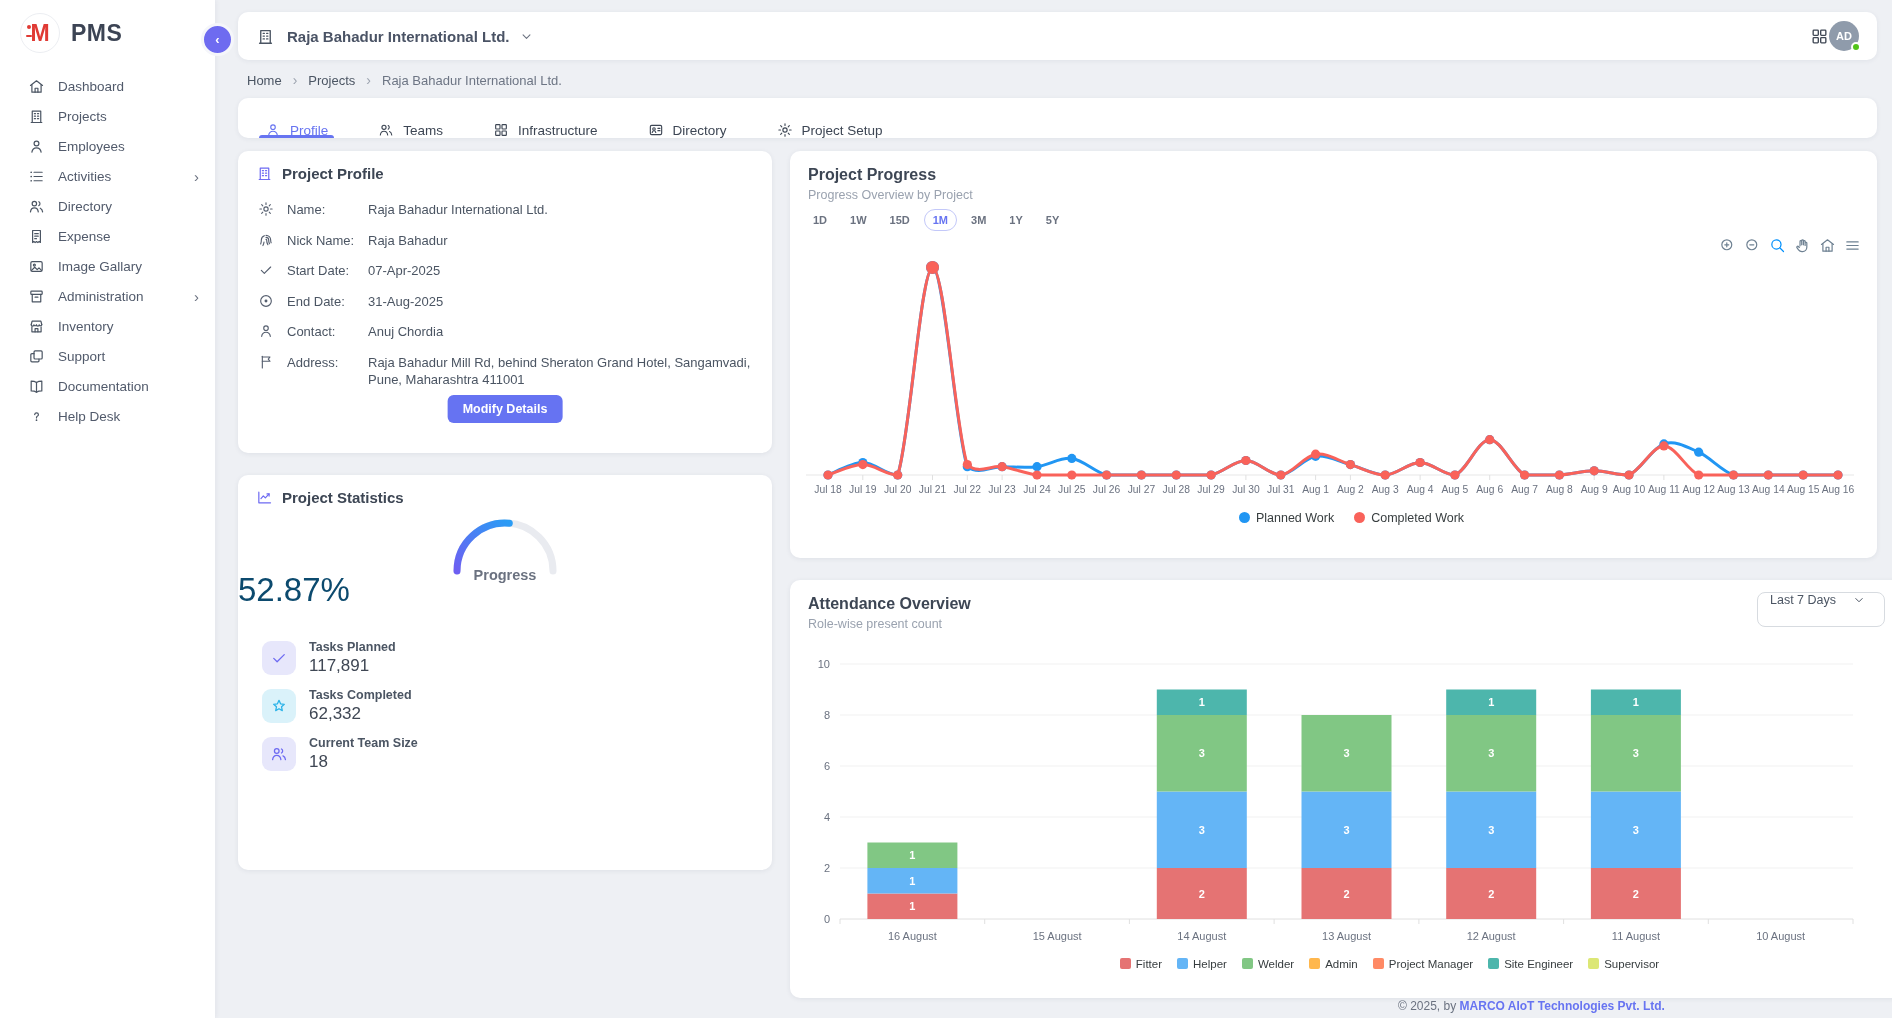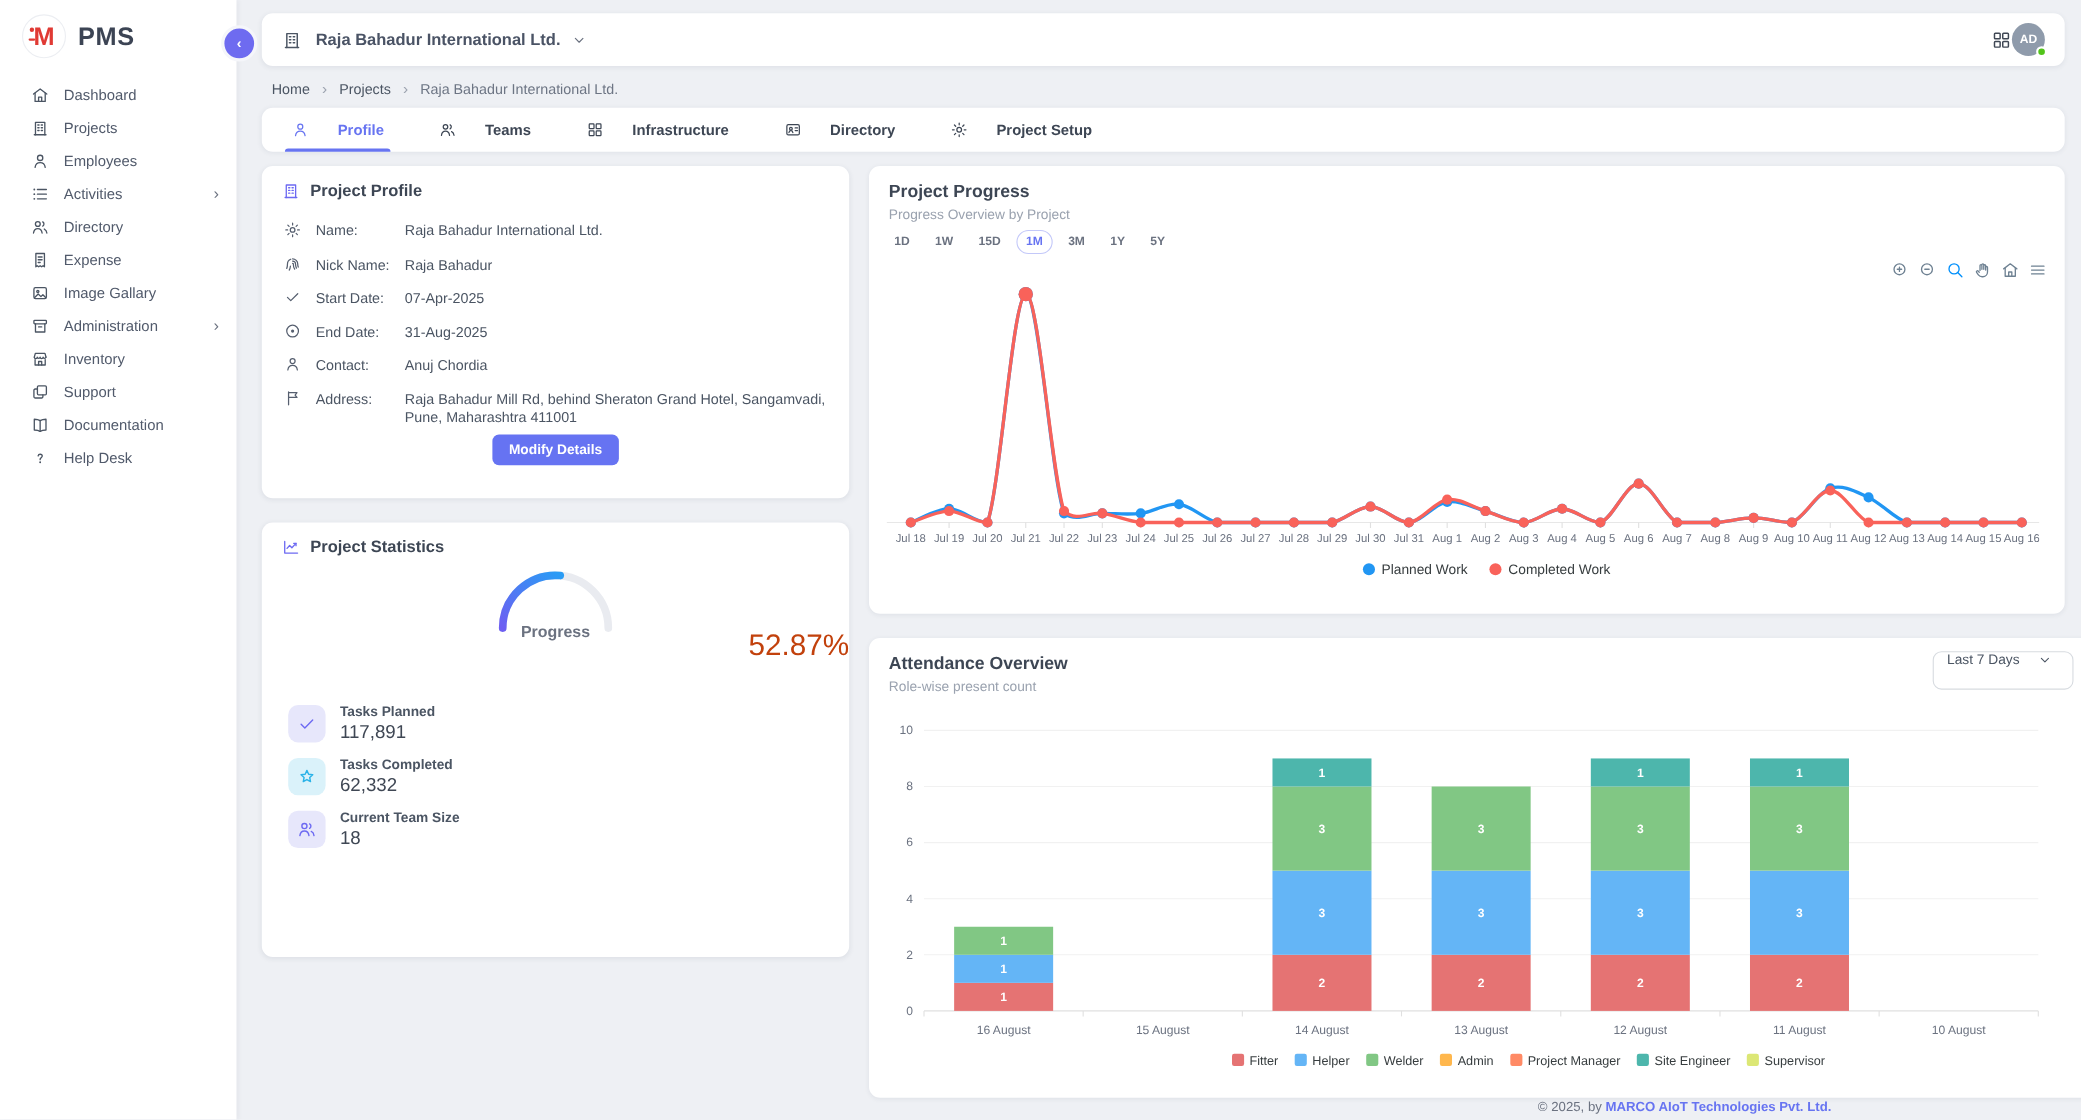--- a/index.html
+++ b/index.html
@@ -31,21 +31,21 @@
   .avatar{position:relative;width:30px;height:30px;border-radius:50%;background:#8f9bab;color:#fff;font-size:11px;font-weight:700;display:flex;align-items:center;justify-content:center;cursor:pointer;}
   .avatar .dot{position:absolute;right:-2px;bottom:-1px;width:10px;height:10px;border-radius:50%;border:2px solid #fff;box-sizing:border-box;}
 
   
   .breadcrumb{position:absolute;left:247px;top:72px;display:flex;align-items:center;gap:11px;font-size:13px;color:#4b5563;}
   .breadcrumb .sep{color:#9ca3af;font-size:14px;}
   .breadcrumb .current{color:#6d7584;}
 
   
   .tabsbar{position:absolute;left:238px;top:98px;width:1639px;height:40px;background:#fff;border-radius:10px;box-shadow:0 1px 5px rgba(40,50,80,.07);display:flex;align-items:stretch;gap:50px;padding:0 27px;box-sizing:border-box;}
-  .tab{display:flex;align-items:center;gap:26px;font-size:13.5px;color:#3d4654;position:relative;cursor:pointer;font-weight:bold;}
+  .tab{display:flex;align-items:flex-end;gap:9px;font-size:13.5px;color:#3d4654;position:relative;cursor:pointer;}
   .tab .ic{width:16px;height:16px;}
   .tab.active{color:#6774f1;}
   .tab.active::after{content:'';position:absolute;left:-6px;right:-6px;bottom:0;height:3px;background:#6774f1;border-radius:3px 3px 0 0;}
 
   
   .card{position:absolute;background:#fff;border-radius:10px;box-shadow:0 1px 5px rgba(40,50,80,.08);box-sizing:border-box;}
   #profile-card{left:238px;top:151px;width:534px;height:302px;}
   #stats-card{left:238px;top:475px;width:534px;height:395px;}
   #progress-card{left:790px;top:151px;width:1087px;height:407px;}
   #attendance-card{left:790px;top:580px;width:1199px;height:418px;}
@@ -57,21 +57,21 @@
   .field{display:flex;align-items:flex-start;margin-bottom:13px;font-size:13px;color:#4b5563;line-height:1.35;}
   .field .ic{width:16px;height:16px;color:#565f6f;flex:0 0 16px;margin-top:0;}
   .field-label{flex:0 0 81px;margin-left:13px;}
   .field-value{flex:1;}
   .modify-btn{position:absolute;left:50%;transform:translateX(-50%);bottom:30px;background:#6673f2;color:#fff;font-size:12.5px;font-weight:700;padding:7px 15px;border-radius:6px;border:none;cursor:pointer;font-family:inherit;}
 
   
   .gauge-wrap{position:absolute;top:38px;left:50%;transform:translateX(-50%);width:130px;height:66px;}
   .gauge-wrap svg{width:130px;height:66px;display:block;}
   .gauge-label{position:absolute;left:0;right:0;bottom:-4px;text-align:center;font-size:14.5px;font-weight:700;color:#6b7280;}
-  .gauge-value{position:absolute;top:96px;left:0;right:0;text-align:right;font-size:27px;color:#c2410c;}
+  .gauge-value{position:absolute;top:96px;left:0;right:0;text-align:left;font-size:33px;color:#0c4a6e;}
   .stat{position:absolute;left:24px;display:flex;gap:13px;align-items:center;}
   .stat-box{width:34px;height:34px;border-radius:9px;display:flex;align-items:center;justify-content:center;}
   .stat-box .ic{width:18px;height:18px;}
   .tone-purple{background:#e7e7fb;color:#6d6af2;}
   .tone-cyan{background:#daf2fa;color:#2bb3e8;}
   .stat-label{font-size:12.5px;font-weight:700;color:#4b5563;}
   .stat-value{font-size:17px;color:#3f4754;margin-top:2px;}
 
   
   .panel-title{font-size:16px;font-weight:700;color:#3d4654;padding:15px 18px 0;}

